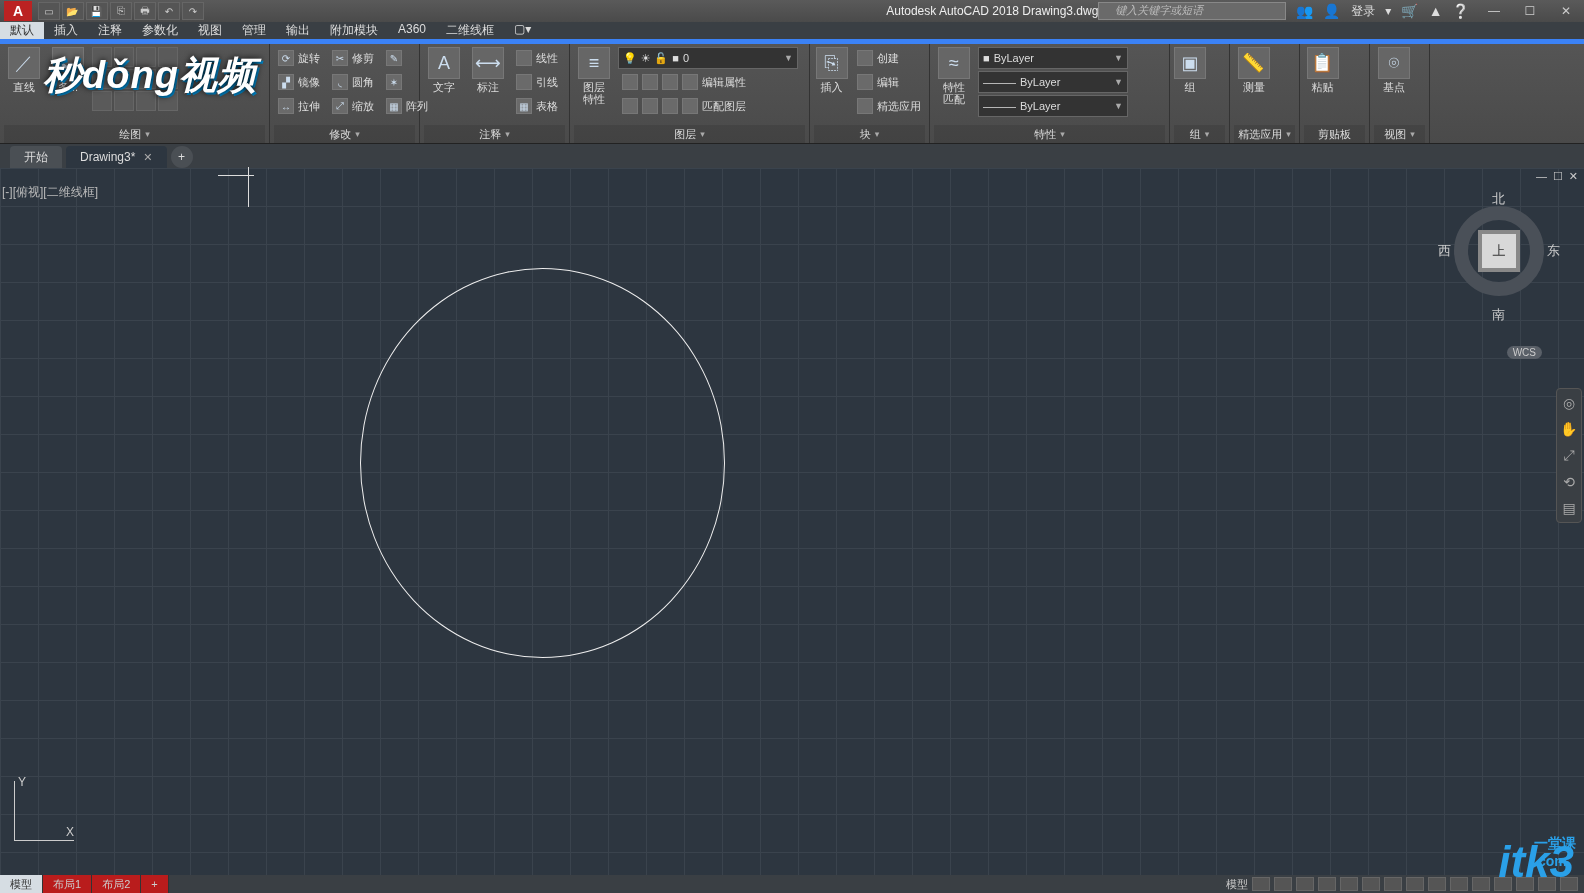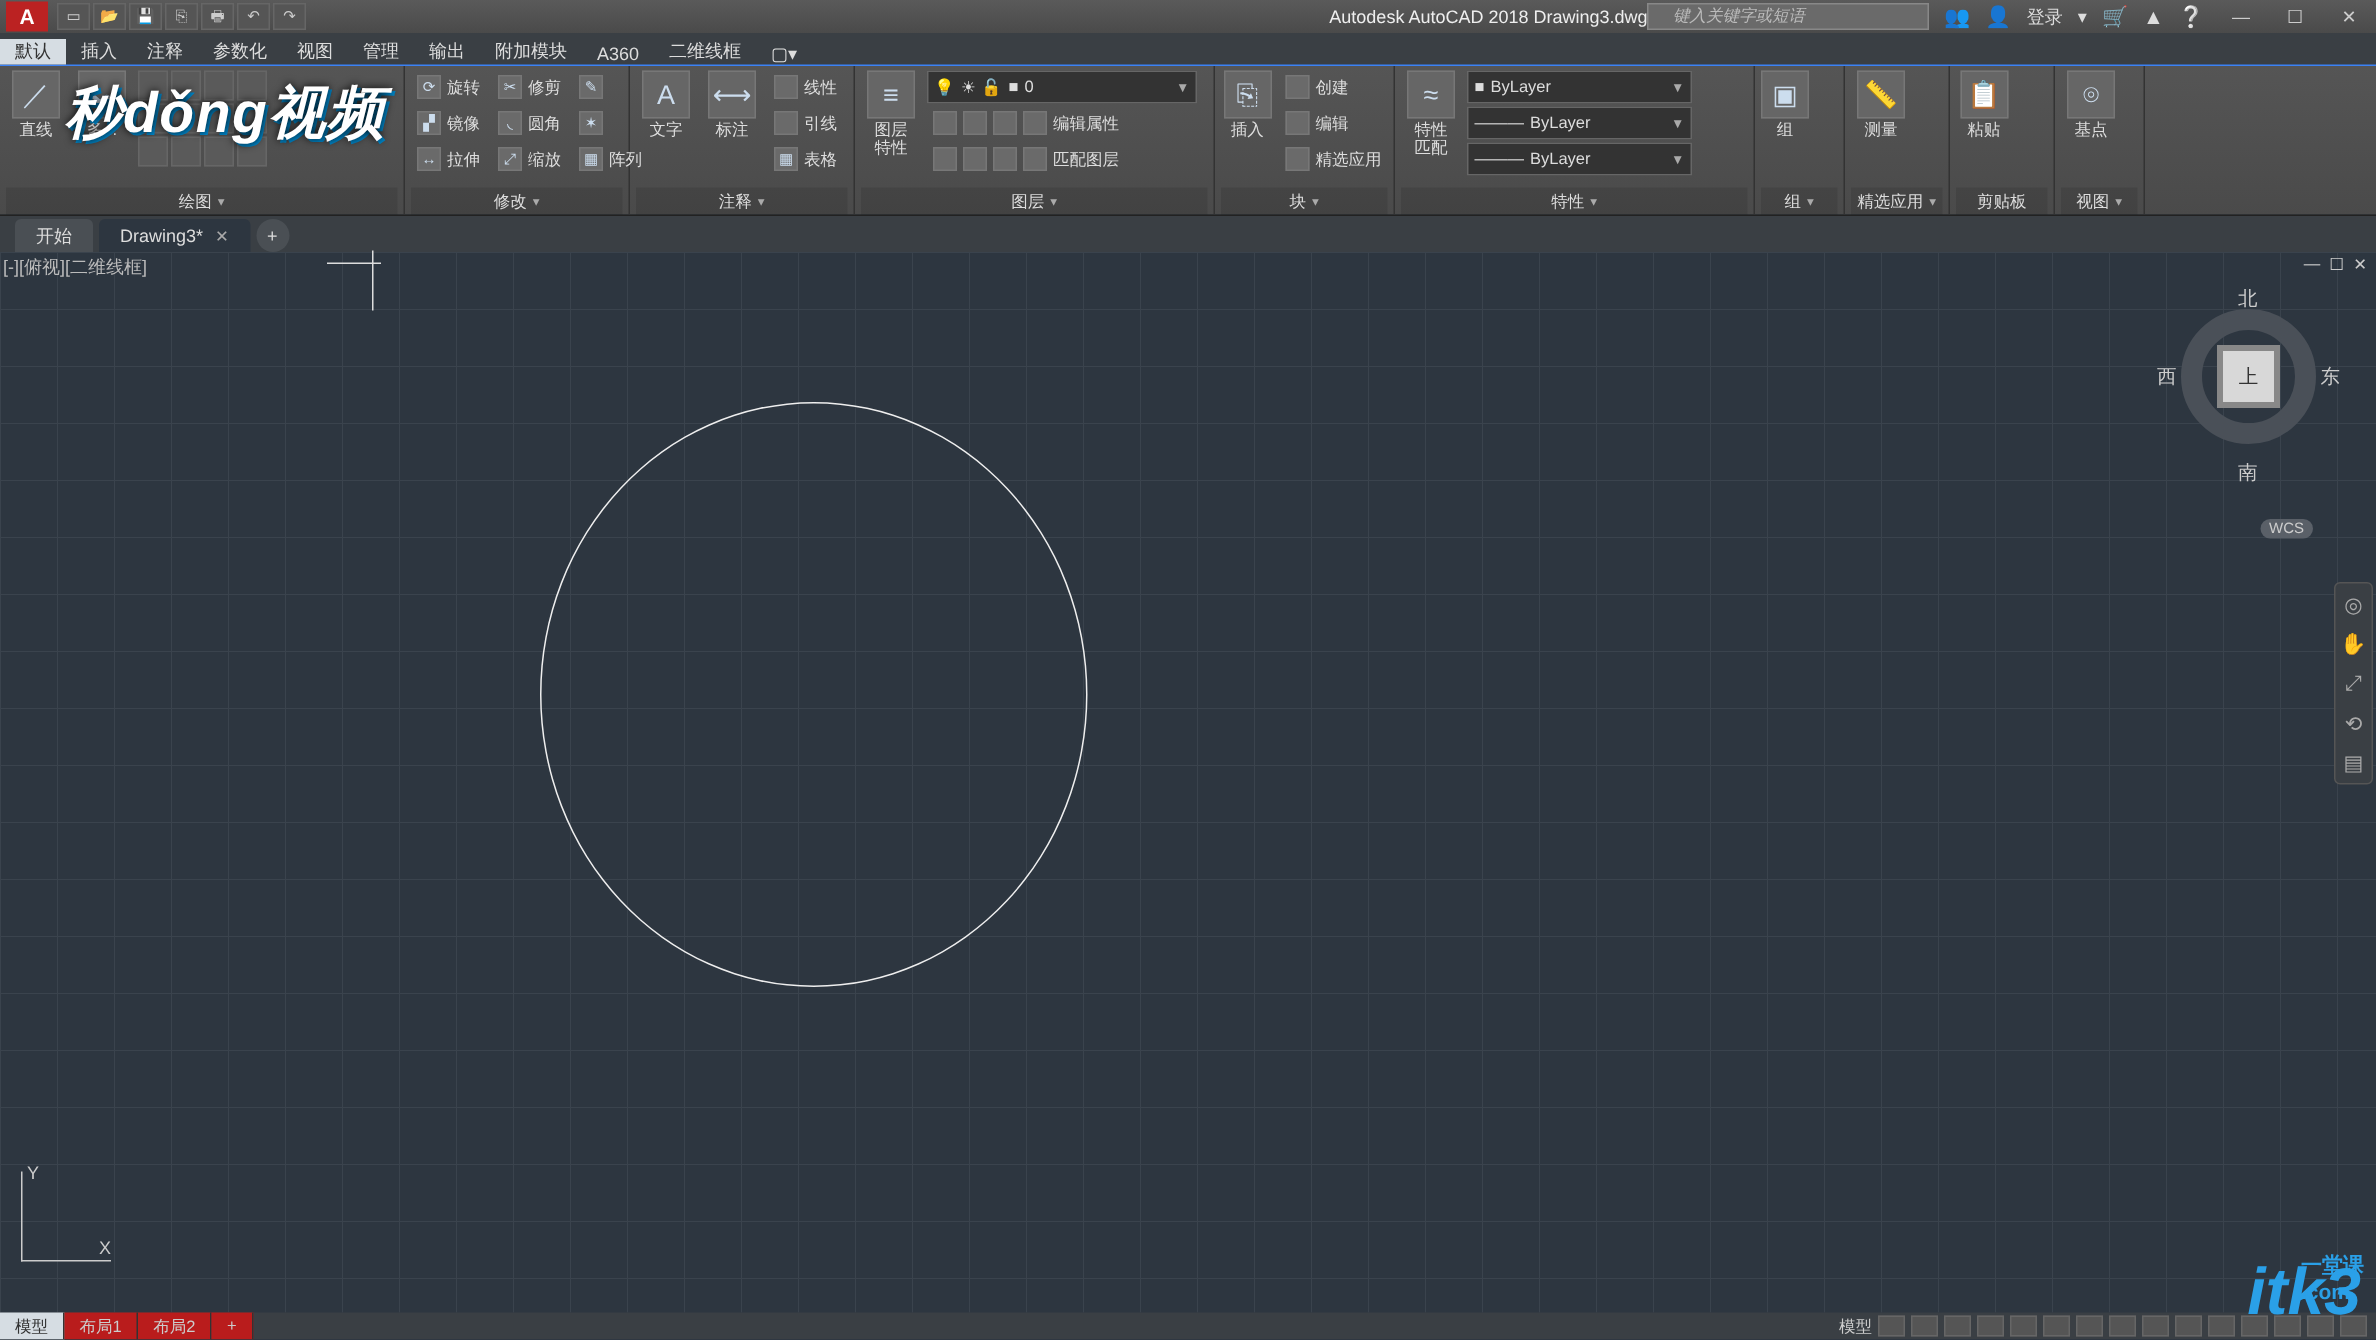--- a/index.html
+++ b/index.html
@@ -11,21 +11,21 @@
 .titlebar .qat { display: flex; gap: 2px; margin-left: 6px; }
 .qat-btn { width: 22px; height: 18px; background: #555; border: 1px solid #666; display: flex; align-items: center; justify-content: center; font-size: 10px; color:#ccc;}
 .titlebar .title { flex: 1; text-align: right; color: #eee; font-size: 12px; }
 .titlebar .search { width: 188px; height: 18px; background: #6a6a6a; border: 1px solid #888; color: #bbb; font-style: italic; font-size: 11px; padding: 0 16px; display:flex; align-items:flex-start;}
 .titlebar .right { display: flex; align-items: center; gap: 10px; margin-left: 10px; margin-right: 6px; color: #ddd; font-size: 12px;}
 .titlebar .right .hicon { font-size: 14px; }
 .win-ctrl { display: flex; }
 .win-ctrl div { width: 36px; height: 22px; display: flex; align-items: center; justify-content: center; color: #ccc; font-size: 12px;}
 
 
-.menubar { height: 22px; background: #3a3f44; display: flex; align-items: flex-end; border-bottom: 1px solid #3b82f6;}
+.menubar { height: 22px; background: #3a3f44; display: flex; align-items: flex-start; border-bottom: 5px solid #3b82f6;}
 .menubar .tab { padding: 0 10px; color: #ddd; font-size: 12px; display: flex; align-items: center; }
 .menubar .tab.active { background: #d6dde3; color: #333; }
 
 
 .ribbon { height: 100px; background: linear-gradient(#555,#4a4a4a); display: flex; border-bottom: 1px solid #222;}
 .panel { border-right: 1px solid #333; display: flex; flex-direction: column; justify-content: space-between; padding: 3px 4px 0 4px; position:relative;}
 .panel .content { display: flex; align-items: flex-start; gap: 4px; flex: 1;}
 .panel .footer { height: 18px; text-align: center; color: #ddd; font-size: 11px; display: flex; align-items: center; justify-content: center; gap:4px; background:rgba(0,0,0,0.1);}
 .bigbtn { width: 40px; display:flex; flex-direction:column; align-items:center; gap:2px;}
 .bigbtn .ic { width: 32px; height: 32px; background:#666; border:1px solid #777; display:flex; align-items:center; justify-content:center; font-size:18px; color:#cde;}
@@ -45,21 +45,21 @@
 .filetab .close { margin-left:8px; font-size:11px; color:#aaa;}
 .filetab.add { width:22px; padding:0; justify-content:center; background:#4a4f54; border-radius:11px;}
 
 
 .canvas-area { position: absolute; top: 168px; left:0; right:0; bottom:18px; background:#2d3640;}
 .grid { position:absolute; inset:0; background-image:
   linear-gradient(#3a434d 1px, transparent 1px),
   linear-gradient(90deg,#3a434d 1px, transparent 1px);
   background-size: 38px 38px;
 }
-.viewport-label { position:absolute; top:2px; left:2px; color:#bbb; font-size:12px;}
+.viewport-label { position:absolute; top:16px; left:2px; color:#bbb; font-size:12px;}
 .viewport-ctrl { position:absolute; top:2px; right:6px; display:flex; gap:6px; color:#ccc; font-size:11px;}
 .circle { position:absolute; left: 360px; top: 100px; width: 365px; height: 390px; border:1px solid #eee; border-radius:50%;}
 .crosshair-v { position:absolute; left:248px; top:-1px; width:1px; height:40px; background:#ddd;}
 .crosshair-h { position:absolute; left:218px; top:7px; width:36px; height:1px; background:#ddd;}
 .ucs { position:absolute; left:14px; bottom:34px; color:#ccc; font-size:12px;}
 .ucs .yax { position:absolute; left:0; bottom:0; width:1px; height:60px; background:#ccc;}
 .ucs .xax { position:absolute; left:0; bottom:0; width:60px; height:1px; background:#ccc;}
 .ucs .ylbl { position:absolute; left:4px; bottom:52px;}
 .ucs .xlbl { position:absolute; left:52px; bottom:2px;}
 

